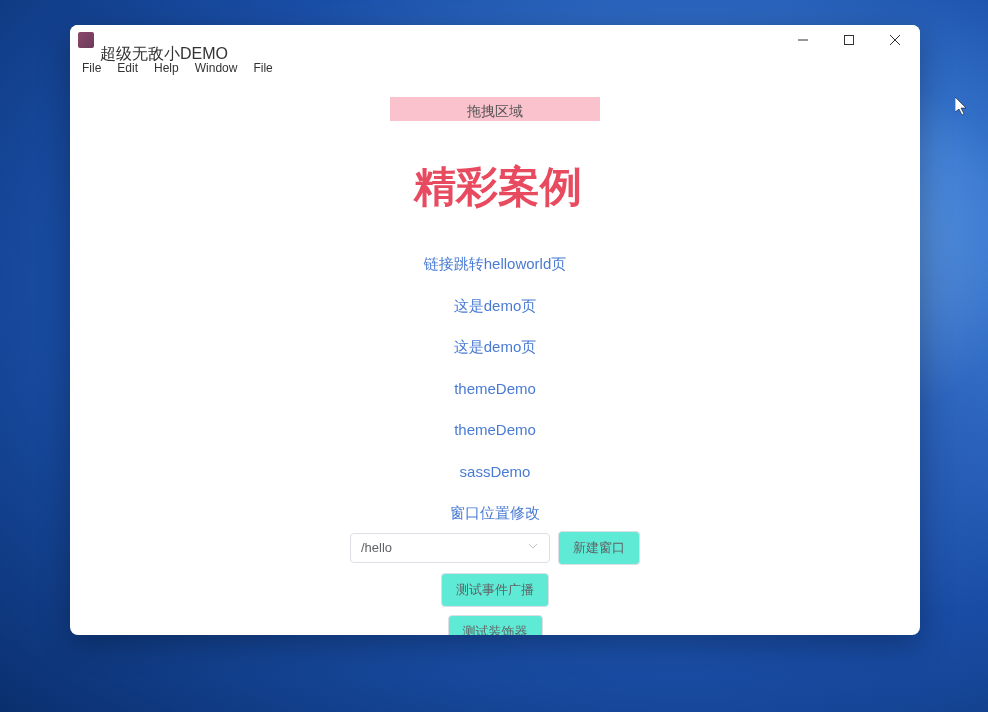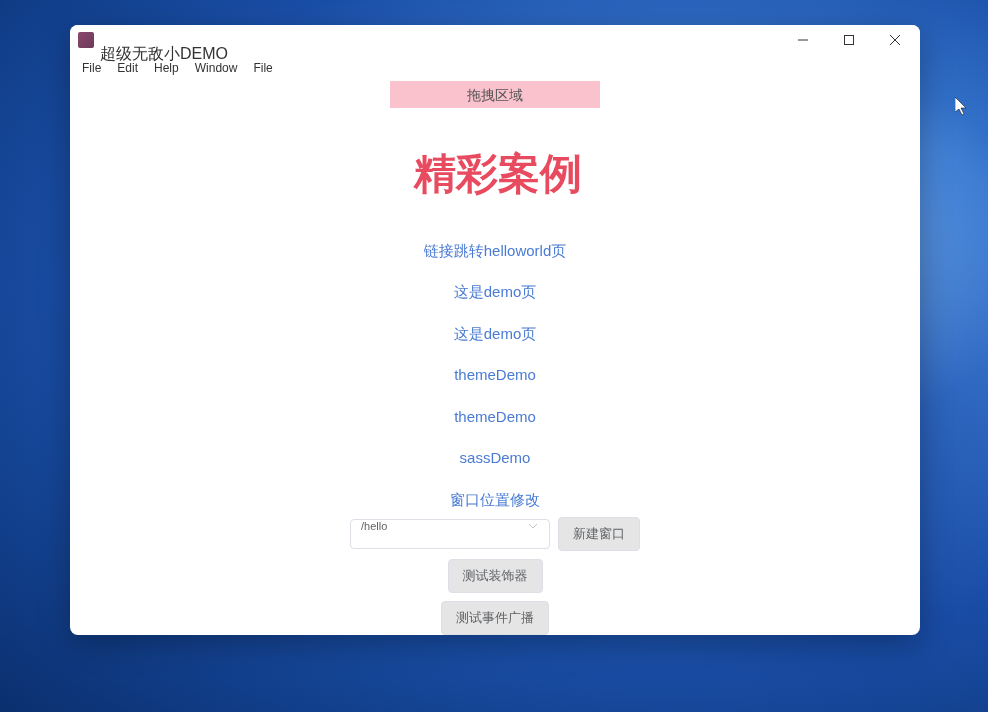--- a/index.html
+++ b/index.html
@@ -111,21 +111,21 @@
     .drag-zone {
       width: 210px;
       height: 48px;
       background: #f9c2cc;
       display: flex;
       align-items: flex-start;
       justify-content: center;
       padding-top: 6px;
       font-size: 14px;
       color: #555;
-      margin-top: 4px;
+      margin-top: 20px;
     }
     
     .heading-main {
       color: #e84b5f;
       font-size: 42px;
       font-weight: bold;
       margin-top: 38px;
       margin-left: 6px;
     }
     
@@ -157,38 +157,39 @@
       margin-top: 6px;
       align-items: center;
     }
     
     .select-box {
       width: 200px;
       height: 30px;
       border: 1px solid #dcdfe6;
       border-radius: 4px;
       display: flex;
+      align-items: center;
       padding: 0 10px;
       justify-content: space-between;
       cursor: pointer;
-      font-size: 11px;
+      font-size: 13px;
       color: #606266;
       background: #fff;
     }
     
     .chevron {
       color: #c0c4cc;
       font-size: 12px;
     }
     
     .btn {
       padding: 7px 14px;
       border: 1px solid #dcdfe6;
       border-radius: 4px;
-      background: #e5e5e5;
+      background: #5eead4;
       font-size: 13px;
       color: #606266;
       cursor: pointer;
     }
     
     .btn-row {
       margin-top: 8px;
     }
     
     .cursor {
@@ -261,25 +262,25 @@
         <span class="chevron">
           <svg width="12" height="12" viewBox="0 0 12 12">
               <path d="M2 4 L6 8 L10 4" fill="none" stroke="currentColor" stroke-width="1"></path>
             </svg>
         </span>
       </div>
       <button class="btn">新建窗口</button>
     </div>
 
     <div class="btn-row">
+      <button class="btn">测试事件广播</button>
+    </div>
+
+    <div class="btn-row">
       <button class="btn">测试装饰器</button>
-    </div>
-
-    <div class="btn-row">
-      <button class="btn">测试事件广播</button>
     </div>
 
   </div>
 </div>
 
 <div class="cursor">
   <svg width="16" height="20" viewBox="0 0 16 20">
     <path d="M0 0 L0 15 L4 12 L7 18 L9 17 L6 11 L11 11 Z" fill="white" stroke="black" stroke-width="0.5"></path>
   </svg>
 </div>

